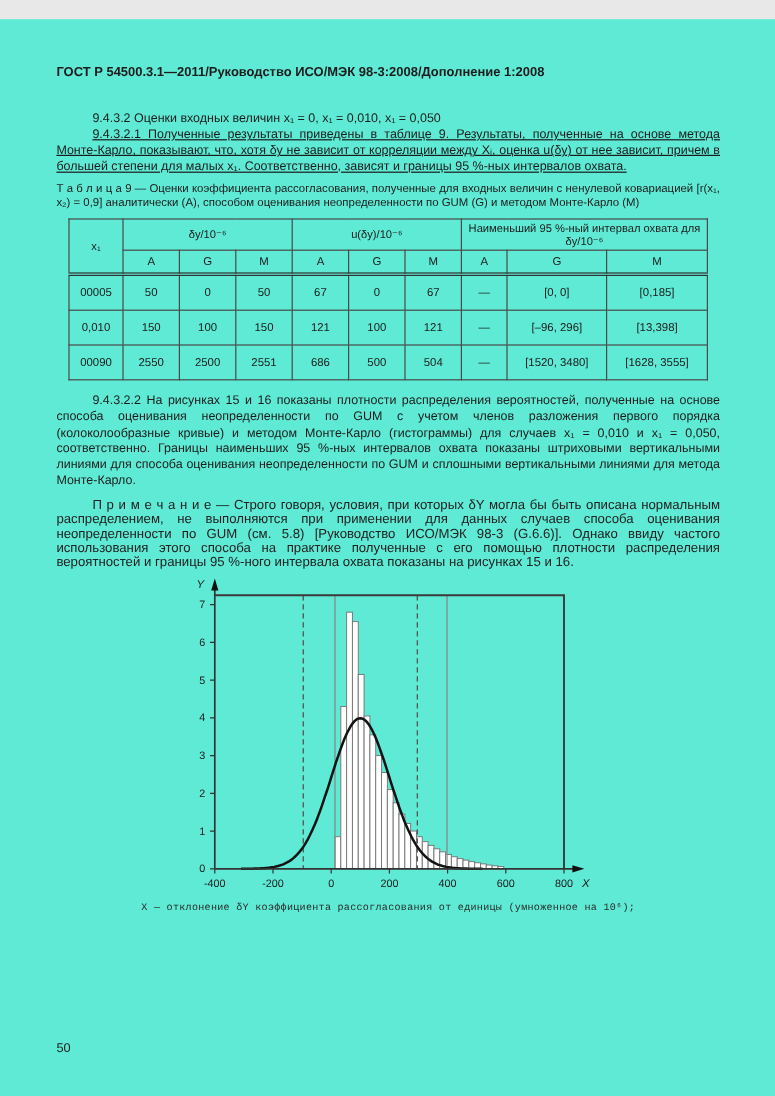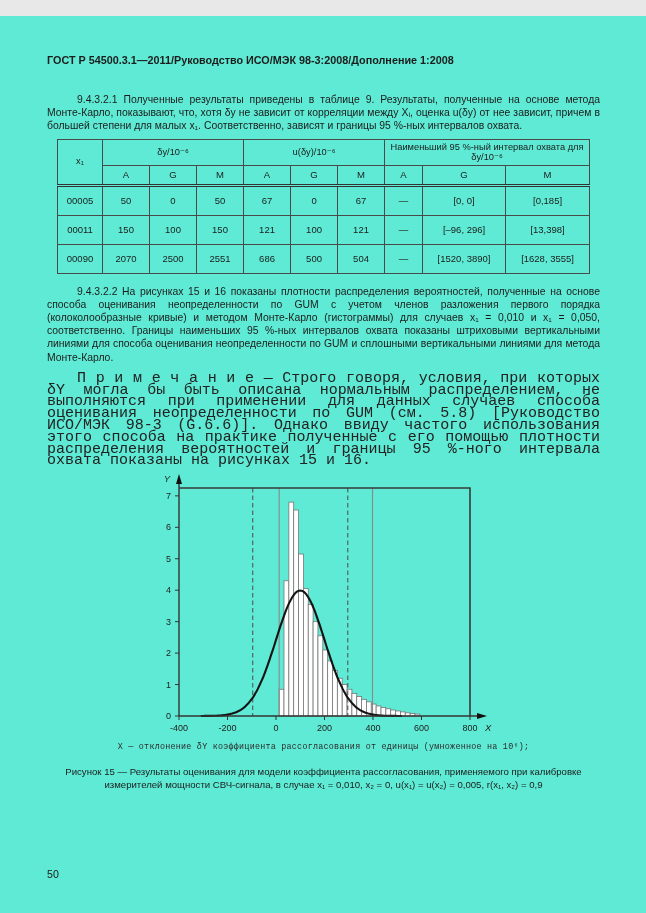--- a/index.html
+++ b/index.html
@@ -18,37 +18,39 @@
     font-size:9.5px;color:#1c1c1c;table-layout:fixed;
   }
   table.tbl{border:1.5px solid #333;}
   .tbl th,.tbl td{border:1px solid #4a4a4a;text-align:center;vertical-align:middle;font-weight:normal;padding:2px 1px;}
   .tbl thead{border-bottom:3px double #333;}
   .tbl thead tr.grp th{height:20px;font-size:9.3px;line-height:10.5px;}
   .tbl thead tr.sub th{height:14px;}
   .tbl tbody td{height:24px;}
   .math{}
   .p3{margin-top:11px;}
-  .note{font-size:15px;line-height:11.8px;text-align:justify;text-indent:30px;margin-top:9px;color:#222;font-family:Liberation Mono, monospace;}
+  .note{font-size:11px;line-height:11.8px;text-align:justify;text-indent:30px;margin-top:9px;color:#222;}
   .chart-wrap{margin:6px 0 0 82px;}
   svg{font-family:"Liberation Sans","DejaVu Sans",sans-serif;}
   .fig-legend{font-size:8.4px;line-height:11px;text-align:center;margin-top:3px;color:#2c2c2c;letter-spacing:.25px;font-family:Liberation Mono, monospace;}
   .fig-caption{font-size:9.6px;line-height:13px;text-align:center;margin:12px 8px 0 8px;}
   .page-number{position:absolute;left:47px;top:852px;font-size:10.6px;}
 </style>
 </head>
 <body>
 
 <div class="page">
   <div class="content">
 
     <div class="doc-header">ГОСТ Р 54500.3.1—2011/Руководство ИСО/МЭК 98-3:2008/Дополнение 1:2008</div>
 
+    <p class="para">9.4.3.2 Оценки входных величин x₁ = 0,  x₁ = 0,010,  x₁ = 0,050</p>
     <p class="para">9.4.3.2.1 Полученные результаты приведены в таблице 9. Результаты, полученные на основе метода Монте-Карло, показывают, что, хотя δy не зависит от корреляции между Xᵢ, оценка u(δy)  от нее зависит, причем в большей степени для малых x₁. Соответственно, зависят и границы 95 %-ных интервалов охвата.</p>
 
+    <div class="tbl-caption">Т а б л и ц а  9 — Оценки коэффициента рассогласования,  полученные для входных  величин  с ненулевой ковариацией [r(x₁, x₂) = 0,9] аналитически (А), способом оценивания неопределенности по GUM (G) и методом Монте-Карло (М)</div>
 
     <table class="tbl">
       <colgroup>
         <col style="width:45px">
           <col style="width:47px">
           <col style="width:47px">
           <col style="width:47px">
         <col style="width:47px">
           <col style="width:47px">
           <col style="width:47px">
@@ -82,41 +84,41 @@
             <td>0</td>
             <td>50</td>
             <td>67</td>
             <td>0</td>
             <td>67</td>
             <td>—</td>
             <td>[0, 0]</td>
             <td>[0,185]</td>
           </tr>
           <tr>
-            <td>00011</td>
+            <td>0,010</td>
             <td>150</td>
             <td>100</td>
             <td>150</td>
             <td>121</td>
             <td>100</td>
             <td>121</td>
             <td>—</td>
             <td>[–96, 296]</td>
             <td>[13,398]</td>
           </tr>
           <tr>
             <td>00090</td>
-            <td>2070</td>
+            <td>2550</td>
             <td>2500</td>
             <td>2551</td>
             <td>686</td>
             <td>500</td>
             <td>504</td>
             <td>—</td>
-            <td>[1520, 3890]</td>
+            <td>[1520, 3480]</td>
             <td>[1628, 3555]</td>
           </tr>
         </tbody>
     </table>
 
     <p class="para p3">9.4.3.2.2 На рисунках 15 и 16 показаны плотности распределения вероятностей, полученные на основе способа оценивания неопределенности по GUM с учетом членов разложения первого порядка (колоколообразные кривые) и методом Монте-Карло (гистограммы) для случаев x₁ = 0,010 и x₁ = 0,050, соответственно. Границы наименьших 95 %-ных интервалов охвата показаны штриховыми вертикальными линиями для способа оценивания неопределенности по GUM и сплошными вертикальными линиями для метода Монте-Карло.</p>
 
     <div class="note">П р и м е ч а н и е — Строго говоря, условия, при которых δY  могла бы быть описана нормальным распределением, не выполняются при применении для данных случаев  способа  оценивания неопределенности  по GUM (см. 5.8) [Руководство ИСО/МЭК 98-3 (G.6.6)]. Однако ввиду частого использования этого способа на практике полученные с его помощью плотности распределения вероятностей и границы 95 %-ного интервала охвата показаны на рисунках 15 и 16.</div>
 
     <div class="chart-wrap">
@@ -190,17 +192,16 @@
           <text x="292.5" y="258" text-anchor="middle" font-size="9" fill="#222">600</text>
           <line x1="341" y1="243" x2="341" y2="247" stroke="#333" stroke-width="1"></line>
           <text x="341" y="258" text-anchor="middle" font-size="9" fill="#222">800</text>
           <text x="356" y="258" font-size="9.5" fill="#222" font-style="italic">X</text>
           <text x="41" y="9" text-anchor="end" font-size="9.5" fill="#222" font-style="italic">Y</text>
         </svg>
     </div>
 
     <div class="fig-legend">X — отклонение δY коэффициента рассогласования от единицы (умноженное на 10⁶);</div>
 
-    <div class="fig-caption">Рисунок 15 — Результаты оценивания для модели коэффициента рассогласования, применяемого при калибровке измерителей мощности СВЧ-сигнала, в случае x₁ = 0,010, x₂ = 0, u(x₁) = u(x₂) = 0,005, r(x₁, x₂) = 0,9</div>
   </div>
 
   <div class="page-number">50</div>
 </div>
 
 </body></html>

